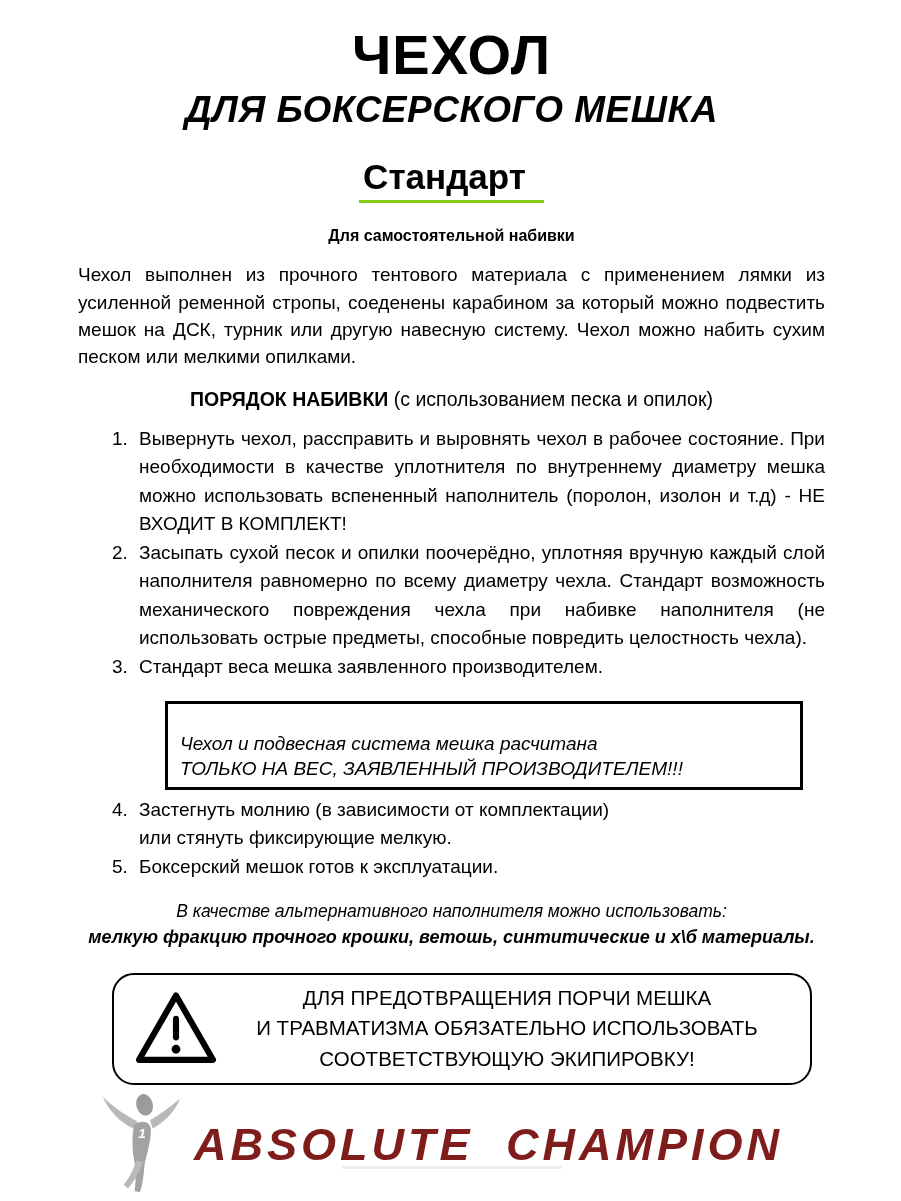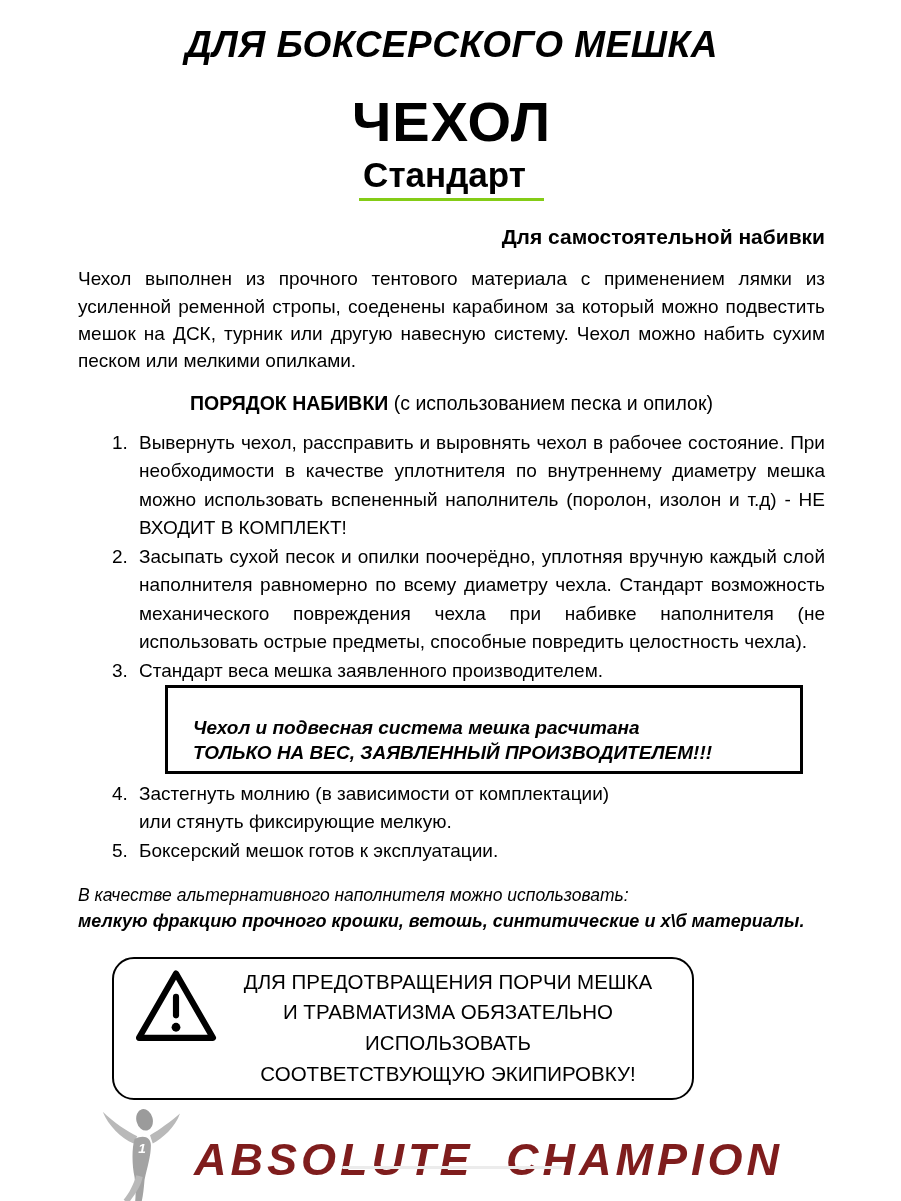--- a/index.html
+++ b/index.html
@@ -21,46 +21,46 @@
   }
   .doc-subtitle {
     font-size:37px; font-weight:bold; font-style:italic;
     line-height:1.15; margin:0 0 26px 0; letter-spacing:0.5px;
   }
   .variant-wrap { margin:0 0 24px 0; }
   .variant {
     display:inline-block; font-size:35px; font-weight:bold;
     border-bottom:3px solid #84cc16; padding:0 18px 3px 4px;
   }
-  .tagline { font-size:21px; font-weight:bold; margin:0 0 16px 0;text-align:right; }
+  .tagline { font-size:16px; font-weight:bold; margin:0 0 16px 0; }
   .intro {
     font-size:19px; line-height:1.43; text-align:justify;
     margin:0 0 18px 0;
   }
   .steps-heading { font-size:19.5px; margin:0 0 14px 0;text-align:center; }
   .steps-heading .h-bold { font-weight:bold; }
   .steps { margin:0 0 0 34px; }
   .step { display:flex; font-size:19px; line-height:1.5; }
   .step-num { flex:0 0 27px; white-space:nowrap; }
   .step-text { flex:1; text-align:justify; white-space:pre-line; }
   .step-note-box {
     border:3px solid #000;
-    margin:0 22px 6px 53px;
-    padding:3px 12px 5px 25px;
-    font-size:19px; font-weight:bold; font-style:italic;
+    margin:20px 22px 6px 53px;
+    padding:3px 12px 5px 12px;
+    font-size:19px; font-weight:normal; font-style:italic;
     line-height:1.3; white-space:pre-line;
   }
-  .alt-filler { margin:18px 0 22px 0; text-align:left; font-style:italic; }
+  .alt-filler { margin:18px 0 22px 0; text-align:center; font-style:italic; }
   .alt-filler .l1 { font-size:17.5px; line-height:1.45; }
   .alt-filler .l2 { font-size:18px; font-weight:bold; line-height:1.45; }
   .warning-box {
     box-sizing:border-box;
-    width:582px; margin-left:34px;
+    width:700px; margin-left:34px;
     border:2px solid #000; border-radius:22px;
-    display:flex; align-items:flex-start;
+    display:flex; align-items:center;
     padding:8px 20px 8px 14px;
     min-height:96px;
   }
   .warning-icon { flex:0 0 96px; display:flex; justify-content:center; }
   .warning-text {
     flex:1; text-align:center; font-size:20.5px; line-height:1.5;
     white-space:pre-line;
   }
   .logo-row {
     display:flex; align-items:center; margin:8px 0 0 14px;
@@ -75,22 +75,22 @@
     position:absolute; left:342px; top:1166px;
     width:220px; height:3px; background:#ececec;
     border-radius:2px; filter:blur(0.6px);
   }
 </style>
 </head>
 <body>
 
 <div class="page">
 
+  <div class="center doc-title">ЧЕХОЛ</div>
   <div class="center doc-subtitle">ДЛЯ БОКСЕРСКОГО МЕШКА</div>
-  <div class="center doc-title">ЧЕХОЛ</div>
 
   <div class="center variant-wrap">
     <span class="variant">Стандарт</span>
   </div>
 
   <div class="center tagline">Для самостоятельной набивки</div>
 
   <p class="intro">Чехол выполнен из прочного тентового материала с применением лямки из усиленной ременной стропы, соеденены карабином за который можно подвестить мешок на ДСК, турник или другую навесную систему. Чехол можно набить сухим песком или мелкими опилками.</p>
 
   <div class="center steps-heading">

